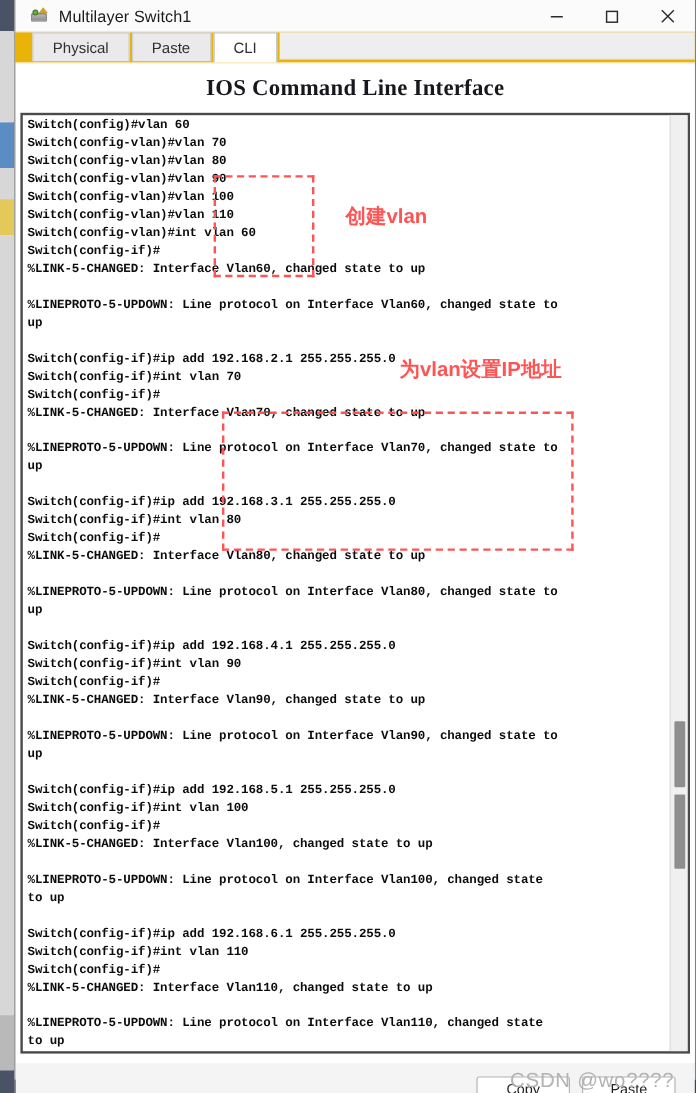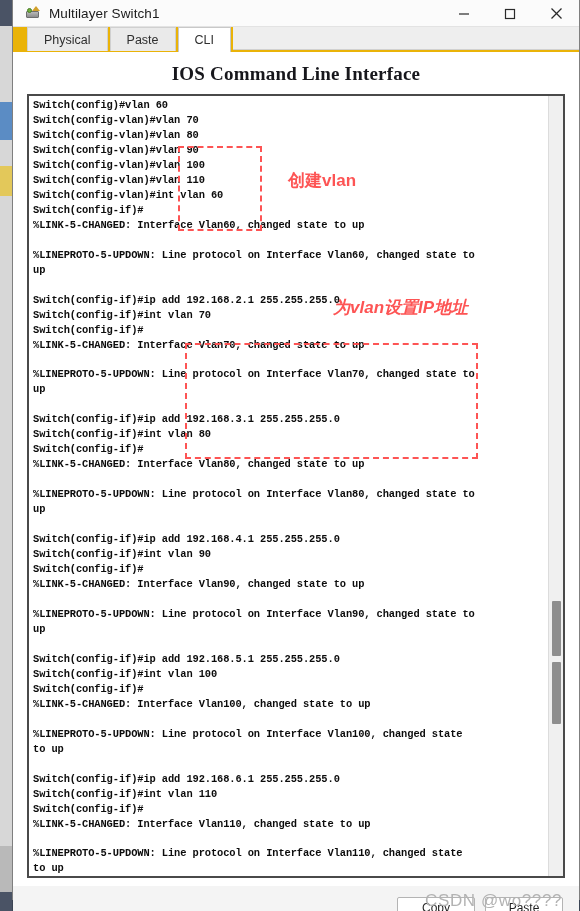--- a/index.html
+++ b/index.html
@@ -139,21 +139,21 @@
     background: #eeeeee;
     border-bottom: 1px solid #d0d0d0;
   }
 
   
   #content {
     flex: 1;
     background: #ffffff;
     display: flex;
     flex-direction: column;
-    padding: 0 14px;
+    padding: 0 4px;
     position: relative;
   }
 
   #panel-heading {
     text-align: center;
     font-family: "Liberation Serif", serif;
     font-size: 19px;
     font-weight: bold;
     color: #17171c;
     padding: 10px 0 9px 0;
@@ -244,21 +244,21 @@
     pointer-events: none;
   }
   .redlabel {
     position: absolute;
     color: #fd5454;
     font-family: "Liberation Sans", sans-serif;
     font-weight: bold;
     white-space: nowrap;
   }
   #label-create { left: 247px; top: 116px; font-size: 17px; margin-left: 28px; }
-  #label-setip  { left: 320px; top: 243px; font-size: 17px; font-style: italic; }
+  #label-setip  { left: 320px; top: 243px; font-size: 17px; }
   #box-create { left: 165px; top: 93px;  width: 84px;  height: 85px; }
   #box-setip  { left: 172px; top: 290px; width: 293px; height: 116px; }
 </style>
 </head>
 <body>
 
 <div id="bg-strip">
   <div class="seg dark" style="top:0px;   height:26px;"></div>
   <div class="seg grey" style="top:26px;  height:76px;"></div>
   <div class="seg blue" style="top:102px; height:38px;"></div>

